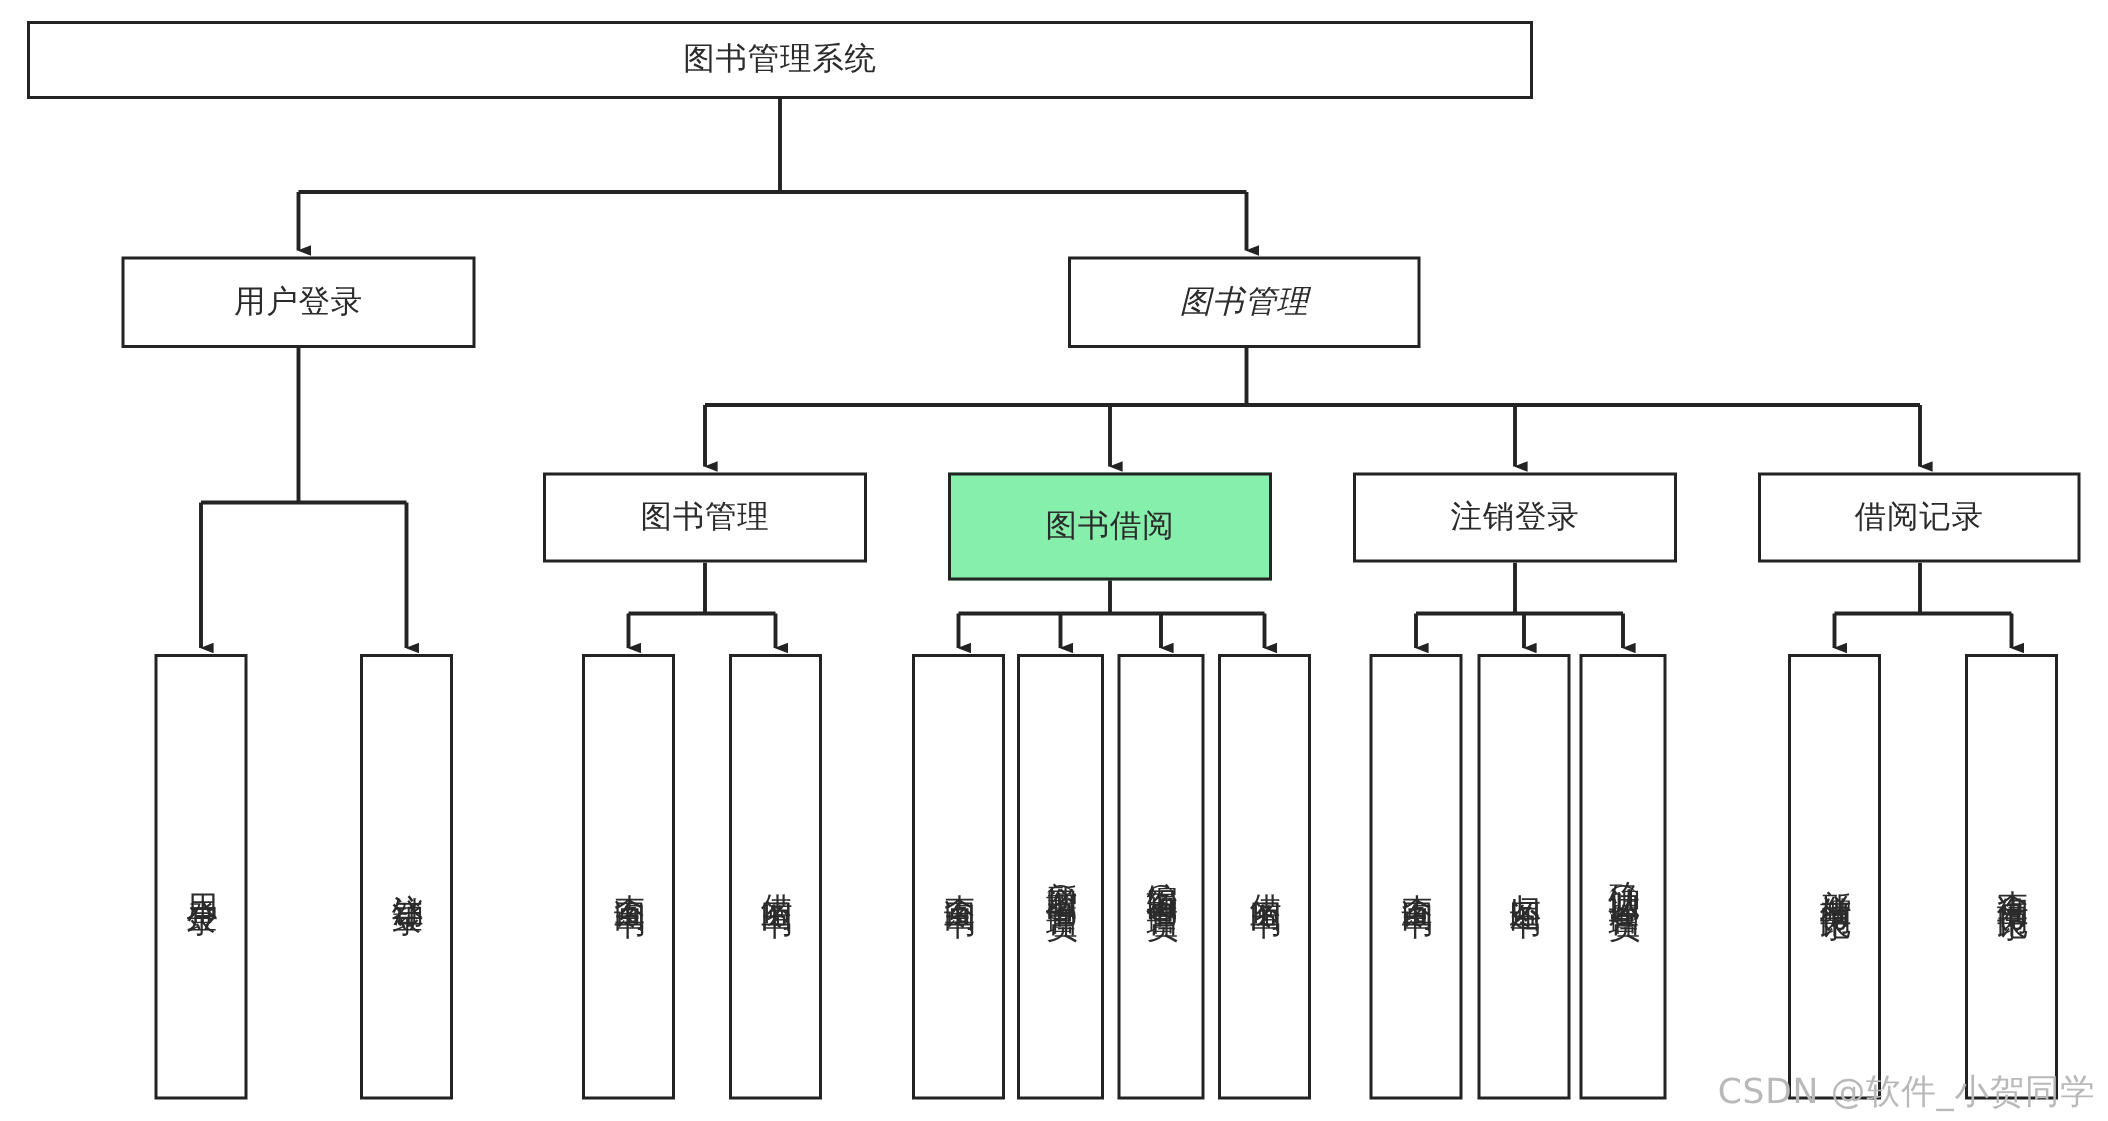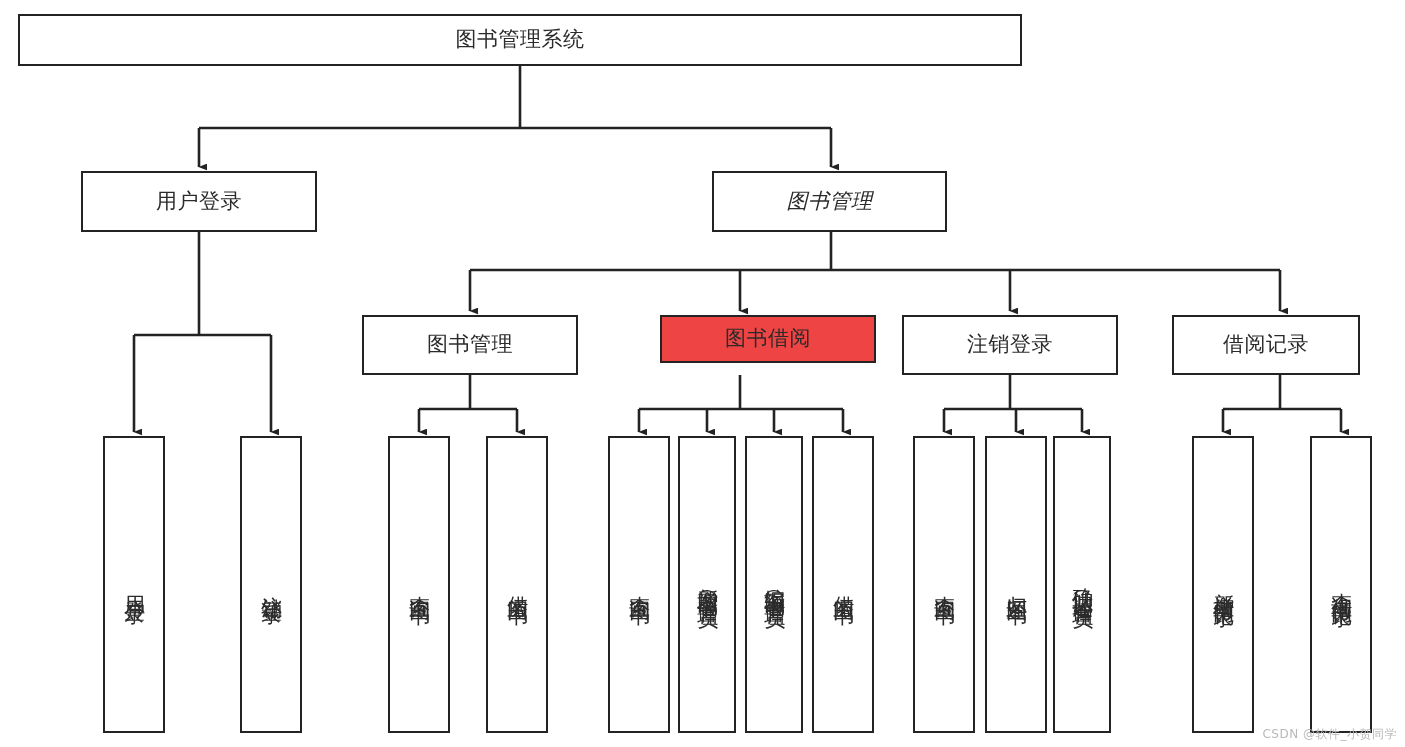--- a/index.html
+++ b/index.html
@@ -47,21 +47,21 @@
     font-size: 21px;
     line-height: 1.32;
     letter-spacing: 3px;
     padding: 4px 0;
     text-align: center;
   }
   #watermark {
     position: absolute;
     right: 8px;
     bottom: 4px;
-    font-size: 12px;
+    font-size: 23px;
     color: #b9b9b9;
     letter-spacing: 0.5px;
     white-space: nowrap;
     pointer-events: none;
   }
 </style>
 </head>
 <body>
 
 <div id="diagram-root" style="background: rgb(255, 255, 255);">
@@ -115,23 +115,23 @@
       <path d="M1341,409 L1341,432" marker-end="url(#arrowhead)"></path>
     </g>
   </svg>
 
   <div class="node horizontal" style="left: 18px; top: 14px; width: 1004px; height: 52px; border-color: rgb(35, 35, 35); background: rgb(255, 255, 255); color: rgb(43, 43, 43);">图书管理系统</div>
 
   <div class="node horizontal" style="left: 81px; top: 171px; width: 236px; height: 61px; border-color: rgb(35, 35, 35); background: rgb(255, 255, 255); color: rgb(43, 43, 43);">用户登录</div>
   <div class="node horizontal" style="left: 712px; top: 171px; width: 235px; height: 61px; border-color: rgb(35, 35, 35); background: rgb(255, 255, 255); color: rgb(43, 43, 43); font-style: italic;">图书管理</div>
 
   <div class="node horizontal" style="left: 362px; top: 315px; width: 216px; height: 60px; border-color: rgb(35, 35, 35); background: rgb(255, 255, 255); color: rgb(43, 43, 43);">图书管理</div>
-  <div class="node horizontal" style="left: 660px; top: 315px; width: 216px; height: 48px; border-color: rgb(35, 35, 35); background: #ef4444; color: rgb(43, 43, 43);">图书借阅</div>
+  <div class="node horizontal" style="left: 632px; top: 315px; width: 216px; height: 72px; border-color: rgb(35, 35, 35); background: #86efac; color: rgb(43, 43, 43);">图书借阅</div>
   <div class="node horizontal" style="left: 902px; top: 315px; width: 216px; height: 60px; border-color: rgb(35, 35, 35); background: rgb(255, 255, 255); color: rgb(43, 43, 43);">注销登录</div>
-  <div class="node horizontal" style="left: 1172px; top: 315px; width: 188px; height: 60px; border-color: rgb(35, 35, 35); background: rgb(255, 255, 255); color: rgb(43, 43, 43);">借阅记录</div>
+  <div class="node horizontal" style="left: 1172px; top: 315px; width: 215px; height: 60px; border-color: rgb(35, 35, 35); background: rgb(255, 255, 255); color: rgb(43, 43, 43);">借阅记录</div>
 
   <div class="node vertical" style="left: 103px; top: 436px; width: 62px; height: 297px; border-color: rgb(35, 35, 35); background: rgb(255, 255, 255); color: rgb(43, 43, 43);">用户登录</div>
   <div class="node vertical" style="left: 240px; top: 436px; width: 62px; height: 297px; border-color: rgb(35, 35, 35); background: rgb(255, 255, 255); color: rgb(43, 43, 43);">注销登录</div>
 
   <div class="node vertical" style="left: 388px; top: 436px; width: 62px; height: 297px; border-color: rgb(35, 35, 35); background: rgb(255, 255, 255); color: rgb(43, 43, 43);">查询图书</div>
   <div class="node vertical" style="left: 486px; top: 436px; width: 62px; height: 297px; border-color: rgb(35, 35, 35); background: rgb(255, 255, 255); color: rgb(43, 43, 43);">借阅图书</div>
 
   <div class="node vertical" style="left: 608px; top: 436px; width: 62px; height: 297px; border-color: rgb(35, 35, 35); background: rgb(255, 255, 255); color: rgb(43, 43, 43);">查询图书</div>
   <div class="node vertical" style="left: 678px; top: 436px; width: 58px; height: 297px; border-color: rgb(35, 35, 35); background: rgb(255, 255, 255); color: rgb(43, 43, 43);">新增图书（管理员）</div>
   <div class="node vertical" style="left: 745px; top: 436px; width: 58px; height: 297px; border-color: rgb(35, 35, 35); background: rgb(255, 255, 255); color: rgb(43, 43, 43);">编辑图书（管理员）</div>

